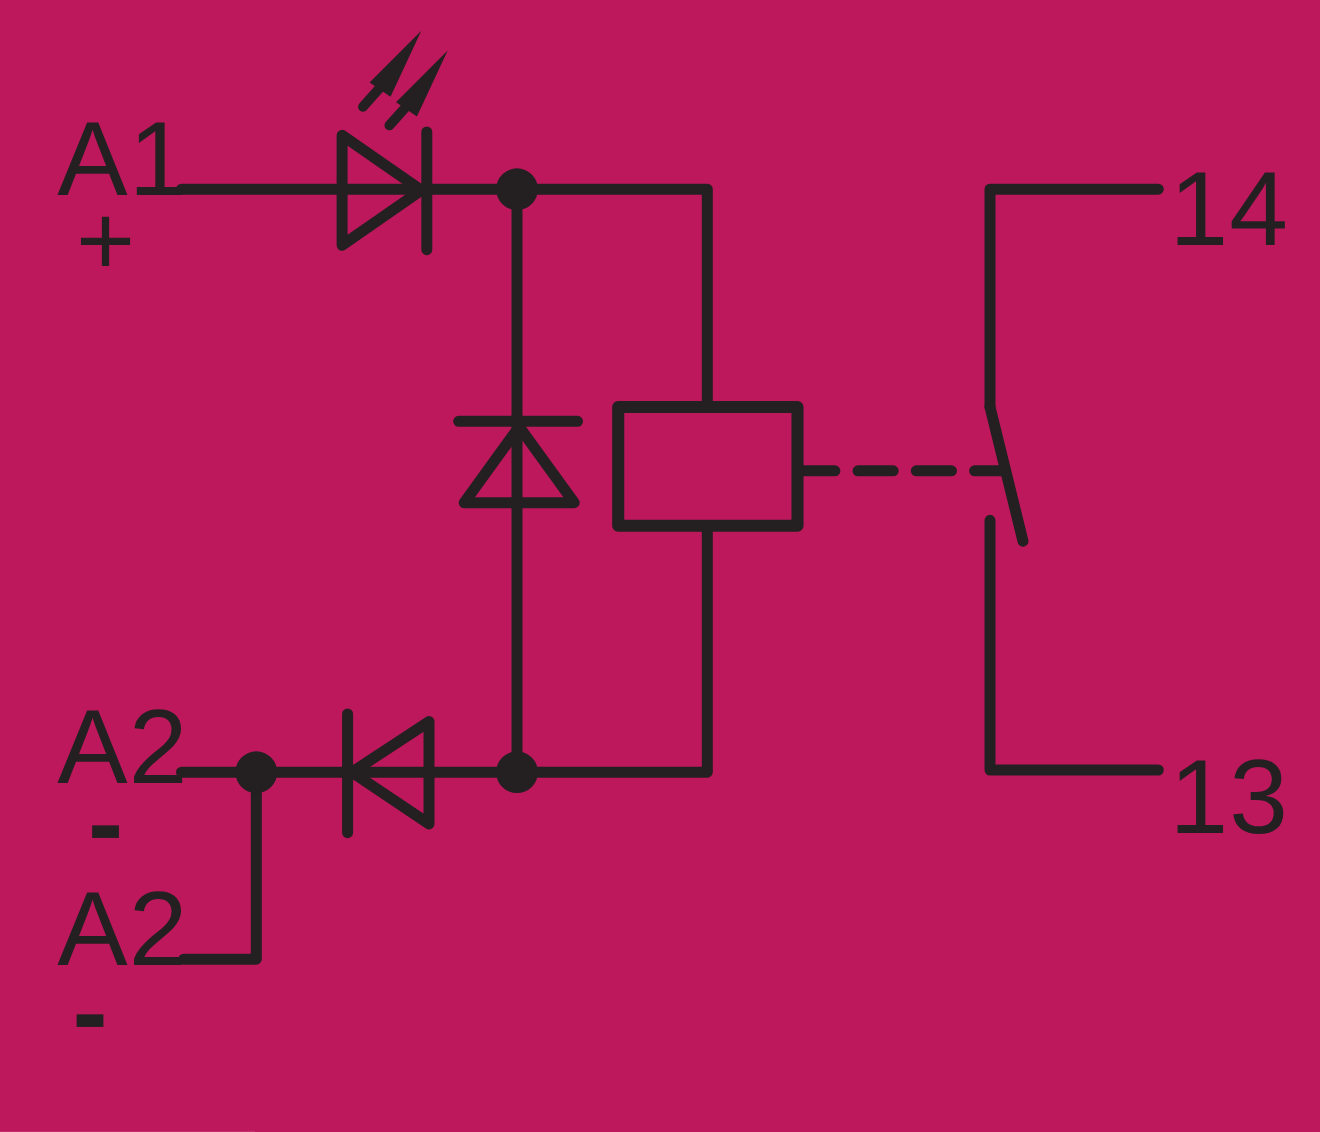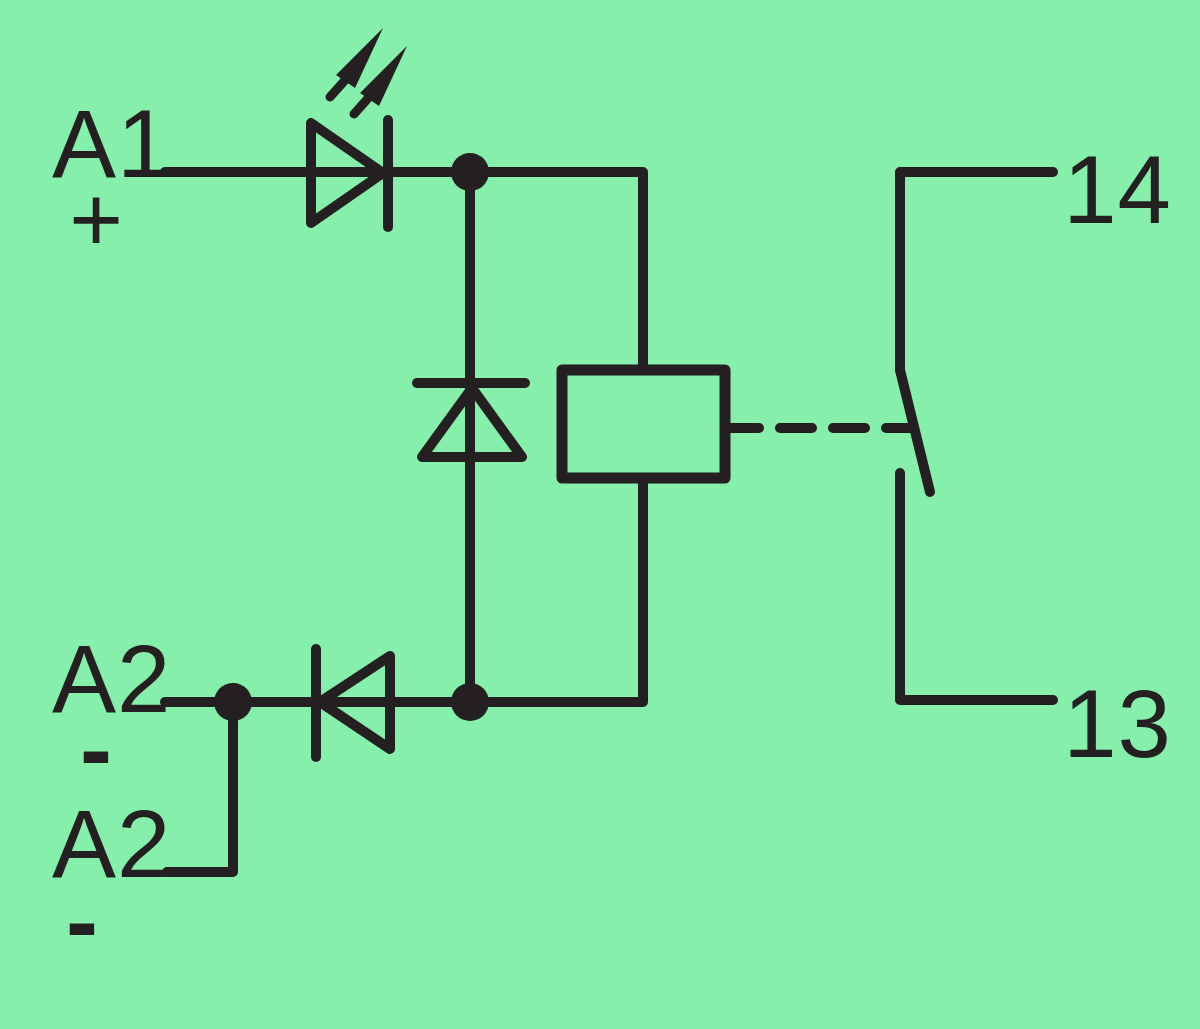--- a/index.html
+++ b/index.html
@@ -4,21 +4,21 @@
 <style>
   html, body {
     margin: 0;
     padding: 0;
     background: #ffffff;
   }
   .canvas {
     position: relative;
     width: 1200px;
     height: 1029px;
-    background: #86efac;
+    background: #be185d;
     overflow: hidden;
   }
   svg text {
     font-family: "Liberation Sans", sans-serif;
   }
   .term-label { font-size: 96px; letter-spacing: 1px; }
   .pol-plus  { font-size: 92px; }
   .pol-minus { font-size: 96px; font-weight: bold; }
 </style>
 </head>

